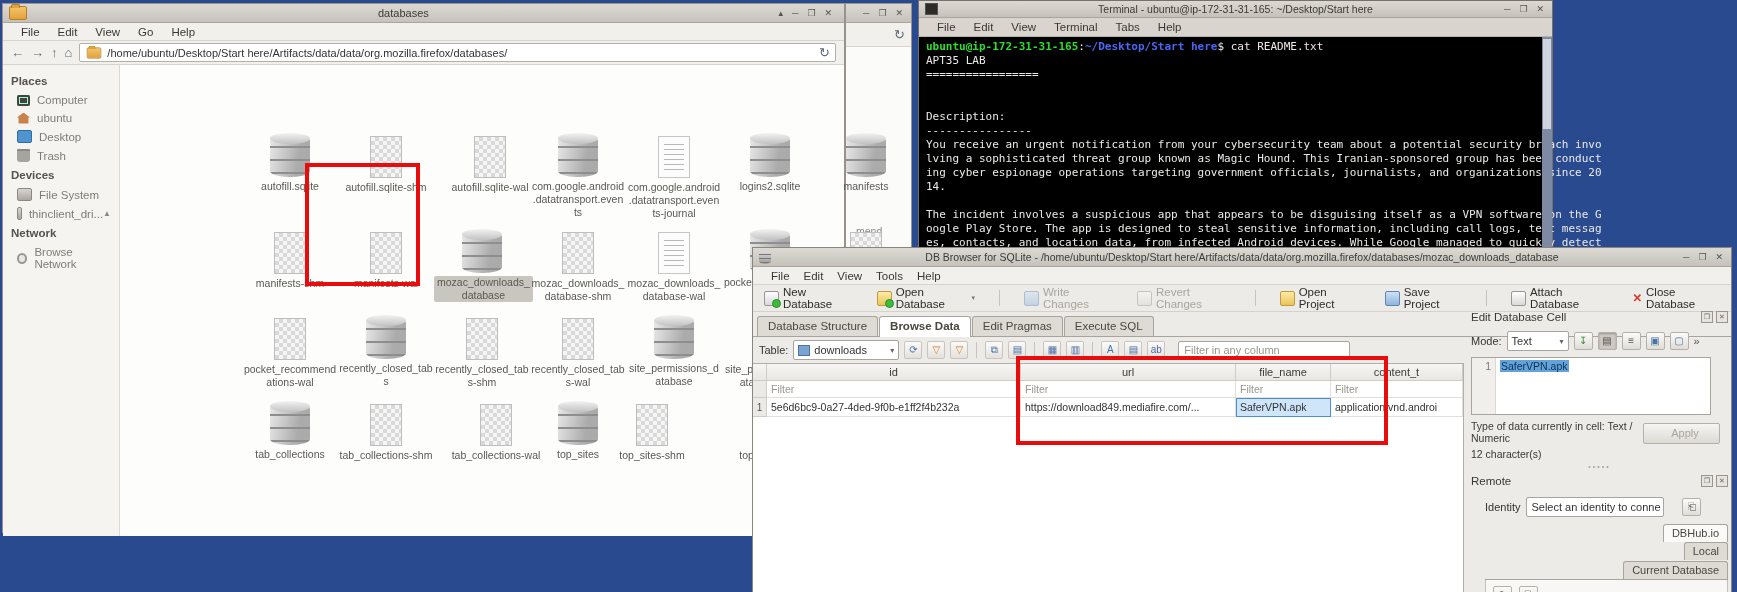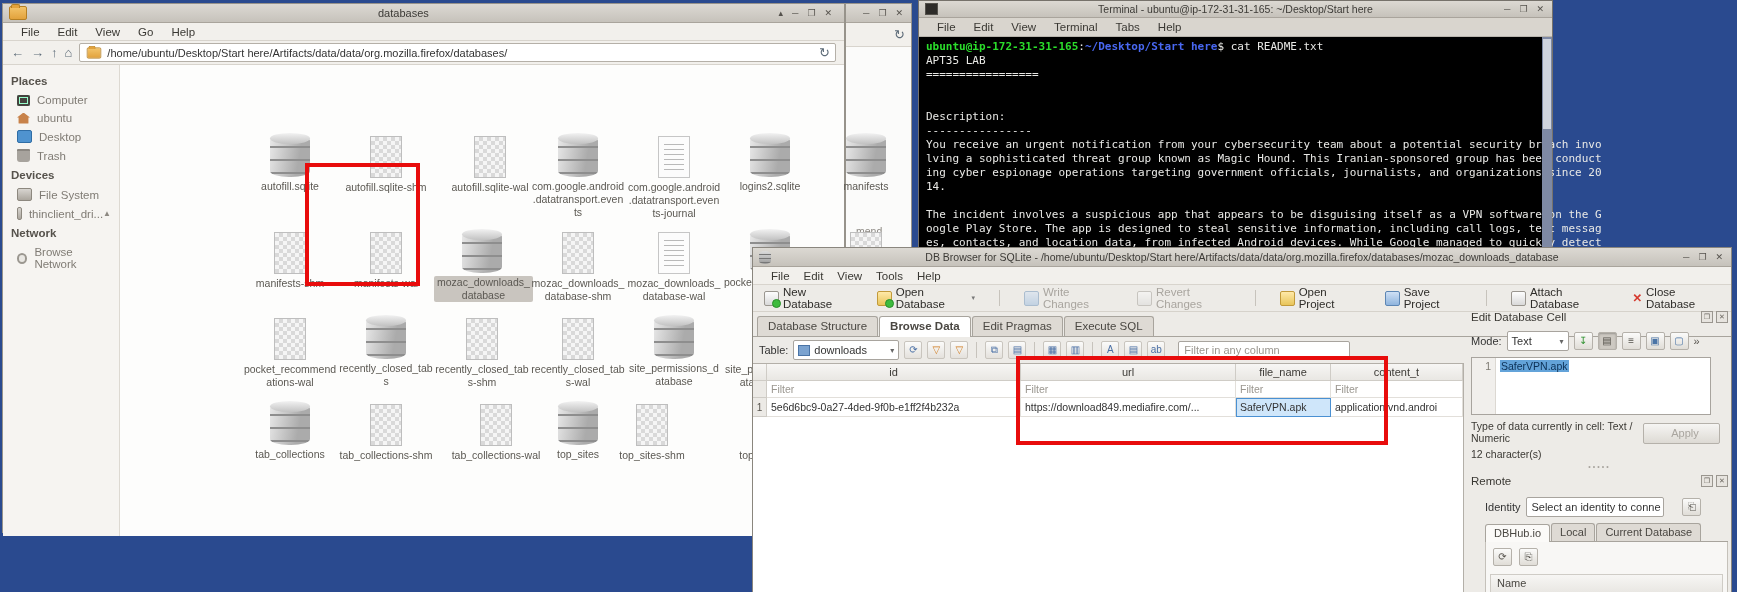--- a/index.html
+++ b/index.html
@@ -539,21 +539,21 @@
             <span>✕</span>
           </div>
       </div>
       <div style="display:flex;align-items:center;gap:6px;margin:8px 0 6px 14px;">
         <span>Identity</span>
         <div class="combo" style="width:128px;overflow:hidden;white-space:nowrap;">
             <span>Select an identity to conne</span>
           </div>
         <div class="eico" style="margin-left:12px">⎗</div>
       </div>
-      <div style="display:flex;align-items:flex-end;margin-left:14px;gap:1px;border-bottom:1px solid #a8a49d;">
+      <div style="display:flex;align-items:flex-end;margin-left:14px;gap:1px;border-bottom:1px solid #a8a49d;flex-direction:column;">
         <div class="rtab active">DBHub.io</div>
         <div class="rtab">Local</div>
         <div class="rtab">Current Database</div>
       </div>
       <div style="margin-left:14px;border:1px solid #c5c1ba;border-top:none;background:#f8f7f5;height:85px;">
         <div style="display:flex;gap:7px;padding:6px 0 0 7px;">
           <div class="eico">⟳</div>
           <div class="eico">⎘</div>
         </div>
         <div style="margin:8px 4px 0 4px;height:17px;line-height:17px;background:linear-gradient(#f7f6f4,#e9e7e3);border:1px solid #cfccc6;padding-left:6px;color:#4a4742;">Name</div>

